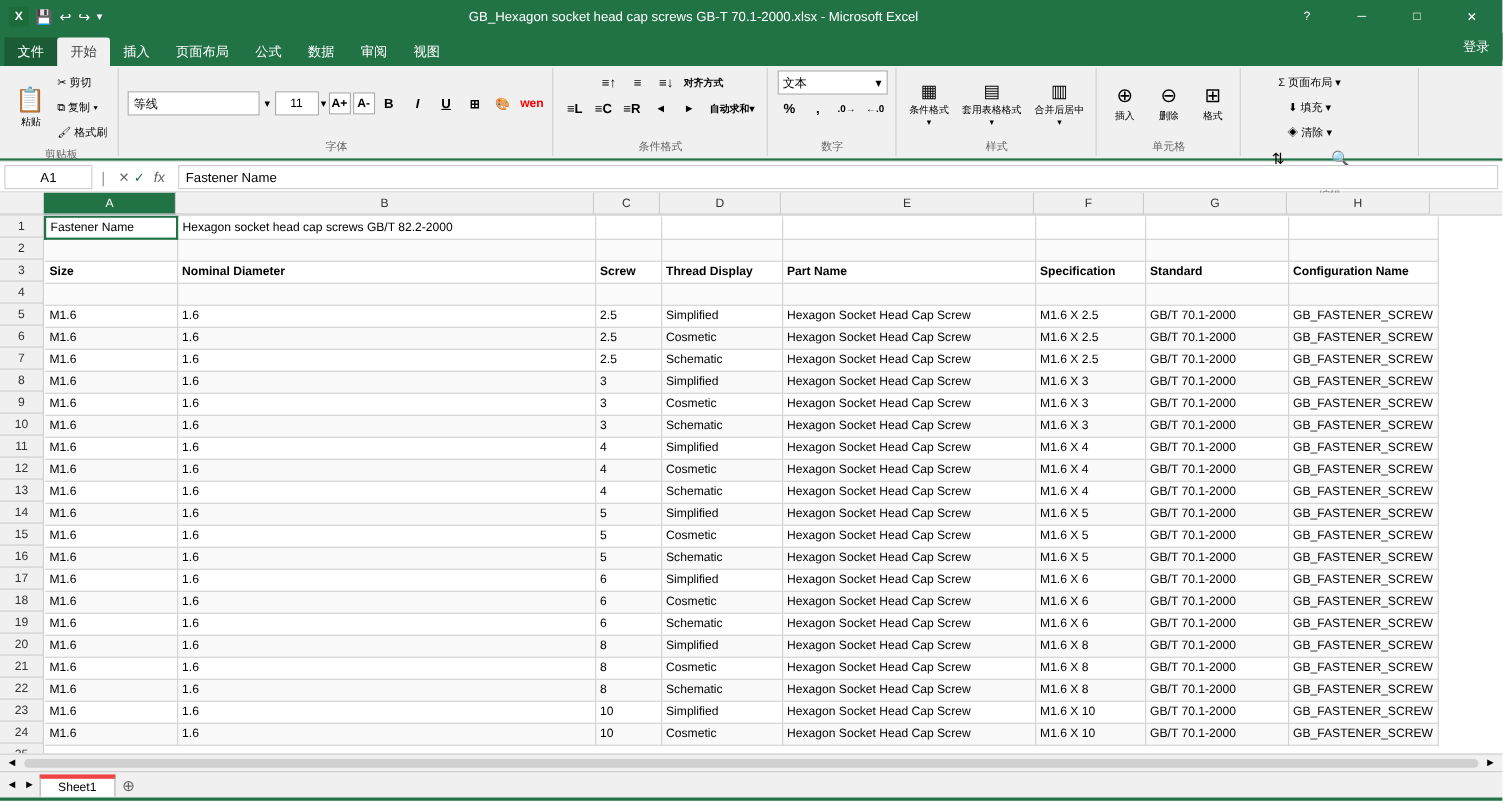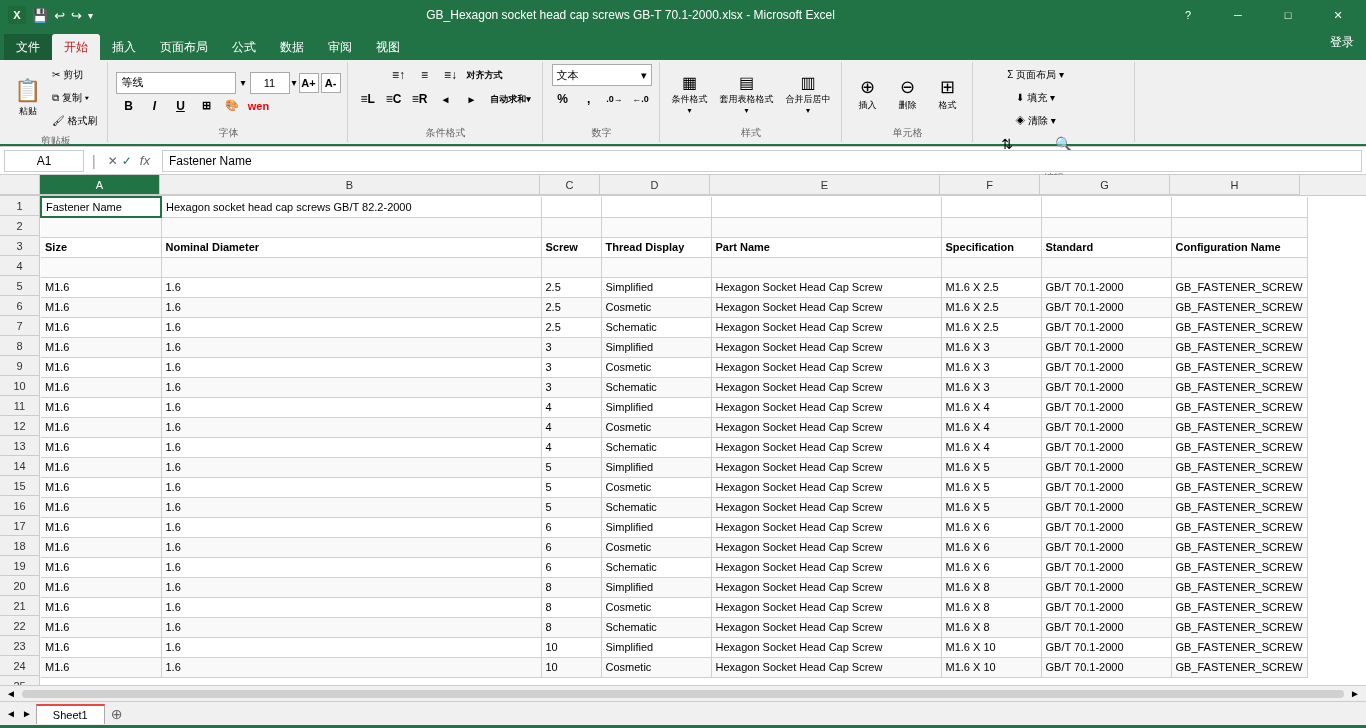--- a/index.html
+++ b/index.html
@@ -25,21 +25,21 @@
     #ribbon-tabs { display: flex; background: #217346; height: 30px; align-items: flex-end; padding-left: 4px; }
     .ribbon-tab {
       padding: 4px 12px;
       font-size: 12px;
       color: white;
       cursor: pointer;
       height: 26px;
       display: flex;
       align-items: center;
     }
-    .ribbon-tab.active { background: #f0f0f0; color: #b91c1c; border-radius: 3px 3px 0 0; }
+    .ribbon-tab.active { background: #f0f0f0; color: #404040; border-radius: 3px 3px 0 0; }
 
     #ribbon-content { background: #f0f0f0; border-bottom: 2px solid #217346; display: flex; align-items: stretch; padding: 2px 4px; height: 86px; gap: 2px; }
     .ribbon-group { display: flex; flex-direction: column; align-items: flex-start; padding: 2px 6px; border-right: 1px solid #d0d0d0; min-width: 60px; }
     .ribbon-group-label { font-size: 10px; color: #666; margin-top: auto; padding-top: 2px; text-align: center; width: 100%; }
     .ribbon-group-content { display: flex; align-items: center; gap: 2px; flex: 1; }
     .r-btn { display: flex; flex-direction: column; align-items: center; justify-content: center; padding: 2px 4px; cursor: pointer; font-size: 10px; min-width: 36px; height: 52px; border-radius: 3px; }
     .r-btn .label { font-size: 9px; margin-top: 1px; text-align: center; }
     .r-btn-small { display: flex; align-items: center; gap: 2px; padding: 2px 4px; cursor: pointer; font-size: 10px; height: 22px; border-radius: 3px; white-space: nowrap; }
 
     
@@ -80,31 +80,31 @@
     tr:nth-child(odd) td { background: #fff; }
     tr.header-row td { background: #fff; font-weight: bold; }
     tr.info-row td { background: #fff; }
 
     
     #h-scrollbar { height: 16px; background: #f0f0f0; border-top: 1px solid #ccc; display: flex; align-items: center; padding: 0 4px; }
 
     
     #sheet-tabs { height: 24px; background: #f0f0f0; border-top: 1px solid #ccc; display: flex; align-items: center; padding: 0 4px; gap: 2px; }
     .sheet-tab { padding: 2px 16px; background: #d0d0d0; border: 1px solid #aaa; border-bottom: none; font-size: 11px; cursor: pointer; height: 20px; display: flex; align-items: center; }
-    .sheet-tab.active { background: #fff; border-top: 2px solid #ef4444; }
+    .sheet-tab.active { background: #fff; border-top: 4px solid #ef4444; }
     .add-sheet-btn { width: 20px; height: 20px; display: flex; align-items: center; justify-content: center; font-size: 14px; cursor: pointer; color: #666; }
 
     
     #status-bar { height: 20px; background: #217346; color: white; display: flex; align-items: center; justify-content: space-between; padding: 0 8px; font-size: 11px; }
 
     
     #login-area { position: absolute; top: 30px; right: 0; padding: 4px 12px; background: #217346; color: white; font-size: 12px; cursor: pointer; }
 
     
-    .font-section { display: flex; flex-direction: column; gap: 1px; }
+    .font-section { display: flex; flex-direction: row; gap: 1px; }
     .font-row { display: flex; align-items: center; gap: 2px; }
     .font-name-box { width: 120px; height: 22px; border: 1px solid #aaa; padding: 0 4px; font-size: 11px; background: white; }
     .font-size-box { width: 40px; height: 22px; border: 1px solid #aaa; padding: 0 4px; font-size: 11px; background: white; text-align: center; }
     .small-btn { width: 20px; height: 20px; display: flex; align-items: center; justify-content: center; border: 1px solid #aaa; background: white; cursor: pointer; font-size: 11px; font-weight: bold; }
     .format-btn { width: 24px; height: 22px; display: flex; align-items: center; justify-content: center; font-weight: bold; cursor: pointer; border: 1px solid transparent; font-size: 12px; }
 
     
     .num-format-box { width: 100px; height: 22px; border: 1px solid #aaa; padding: 0 4px; font-size: 11px; background: white; display: flex; align-items: center; justify-content: space-between; cursor: pointer; }
   </style>
 </head>

